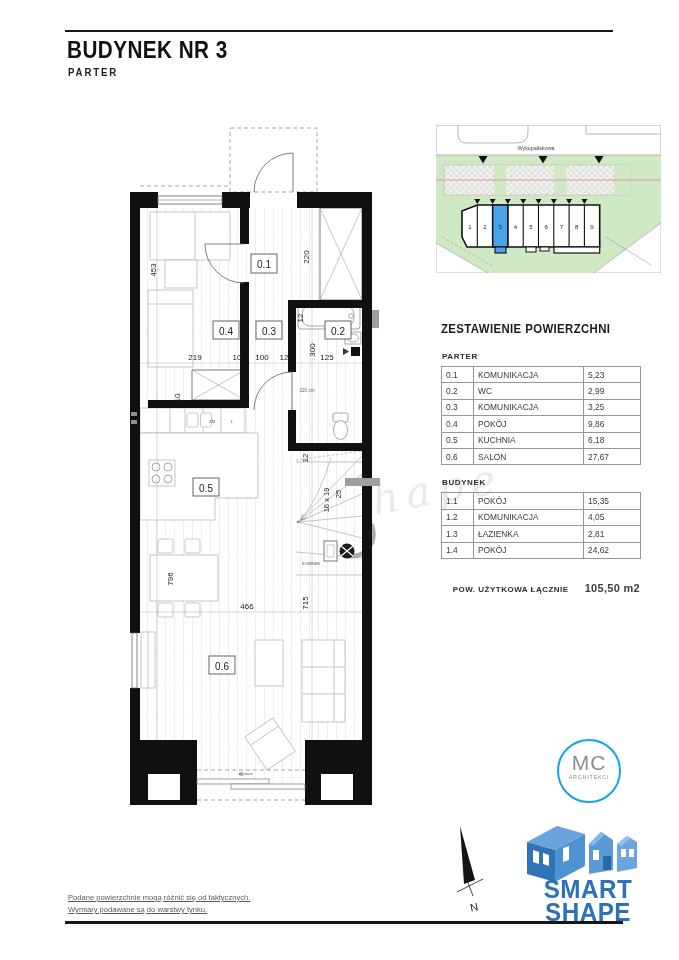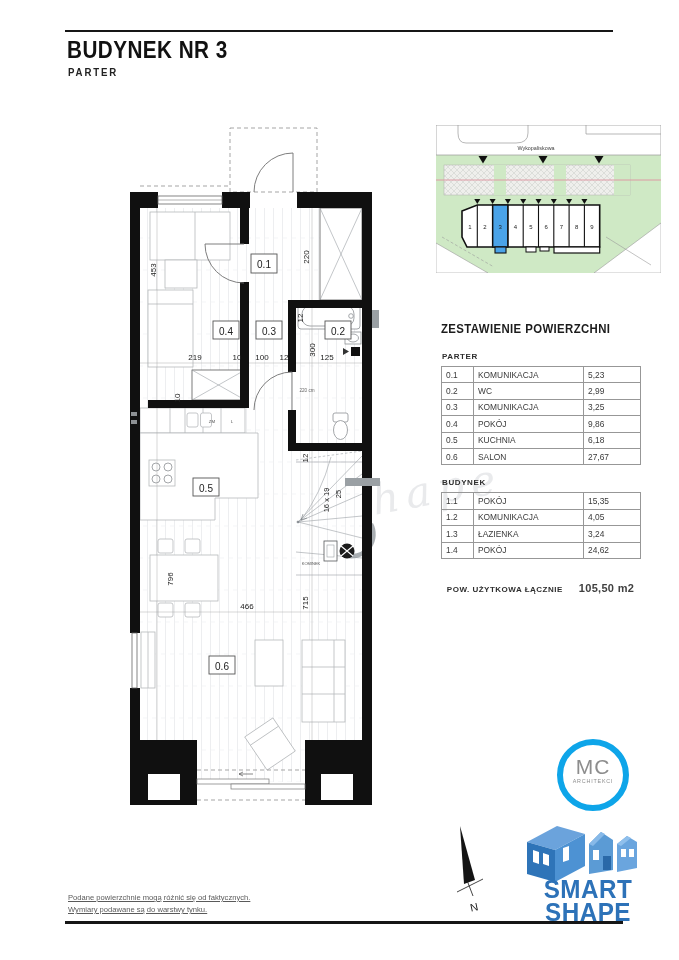--- a/index.html
+++ b/index.html
@@ -15,27 +15,27 @@
   .sheet-sub{left:68px;top:66px;font-size:10.5px;font-weight:700;letter-spacing:2px;color:#222;
     transform:scaleX(.92);transform-origin:left;}
   
   .summary{left:441px;top:322px;width:201px;}
   .summary h2{margin:0 0 16px 0;font-size:12px;font-weight:700;letter-spacing:.4px;color:#1c1c1c;
     transform:scaleX(.95);transform-origin:left;white-space:nowrap;}
   .sec-label{font-size:8px;font-weight:700;letter-spacing:.6px;color:#2e2e2e;margin:0 0 5px 1px;}
   table.areas{border-collapse:collapse;width:199px;table-layout:fixed;margin-bottom:13px;}
   table.areas td{border:1px solid #979797;font-size:8.4px;color:#3a3a3a;padding:2px 4px;height:11.4px;
     white-space:nowrap;overflow:hidden;}
-  .total-row{display:flex;justify-content:center;align-items:baseline;margin-top:23px;width:199px;}
+  .total-row{display:flex;justify-content:flex-end;align-items:baseline;margin-top:23px;width:199px;}
   .total-label{font-size:8px;font-weight:700;letter-spacing:.5px;color:#2e2e2e;}
   .total-value{font-size:11px;font-weight:600;color:#404040;letter-spacing:.3px;margin-left:16px;}
   
   .footnote{left:68px;top:892px;font-size:7.6px;line-height:12px;color:#5a5a5a;text-decoration:underline;}
   
-  .mc-logo{left:557px;top:739px;width:60px;height:60px;border:6px solid #0ea5e9;border-radius:50%;
+  .mc-logo{left:557px;top:739px;width:60px;height:60px;border:2px solid #0ea5e9;border-radius:50%;
     text-align:center;color:#8d8d8d;}
   .mc-logo .mc{font-size:21px;letter-spacing:1px;margin-top:11px;line-height:22px;}
   .mc-logo .arch{font-size:5.4px;letter-spacing:.8px;margin-top:0;}
   .ss-text{left:521px;top:878px;width:134px;text-align:center;color:#2d72b8;font-weight:800;
     font-size:25px;line-height:23px;letter-spacing:.5px;transform:scaleX(.97);}
   
   .watermark{left:168px;top:512px;font-family:"DejaVu Serif",serif;font-style:italic;
     font-size:42px;letter-spacing:7px;color:rgba(125,130,142,.17);transform:rotate(-10deg);
     transform-origin:left;white-space:nowrap;pointer-events:none;}
   svg text{font-family:"Liberation Sans",sans-serif;}
@@ -378,21 +378,21 @@
         <td>15,35</td>
       </tr>
       <tr>
         <td>1.2</td>
         <td>KOMUNIKACJA</td>
         <td>4,05</td>
       </tr>
       <tr>
         <td>1.3</td>
         <td>ŁAZIENKA</td>
-        <td>3,24</td>
+        <td>2,81</td>
       </tr>
       <tr>
         <td>1.4</td>
         <td>POKÓJ</td>
         <td>24,62</td>
       </tr>
     </tbody>
   </table>
 
   <div class="total-row">

